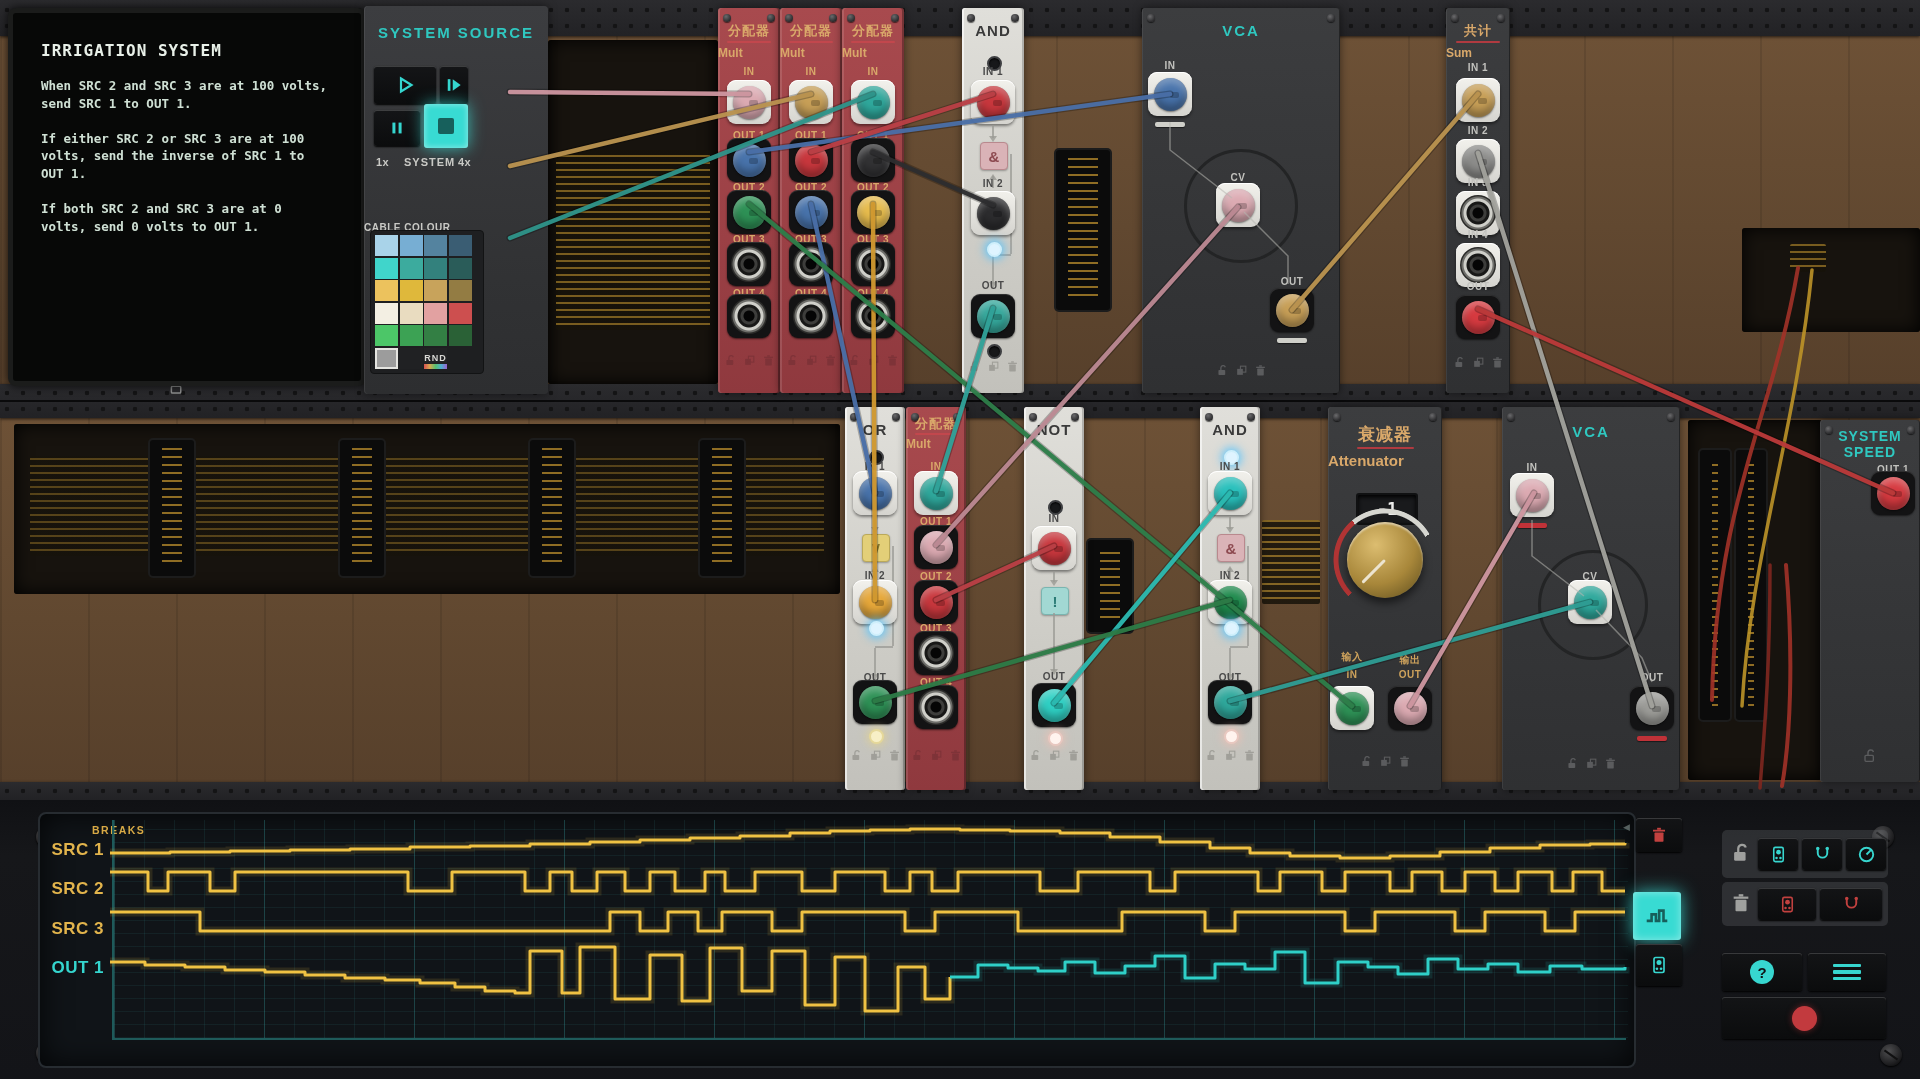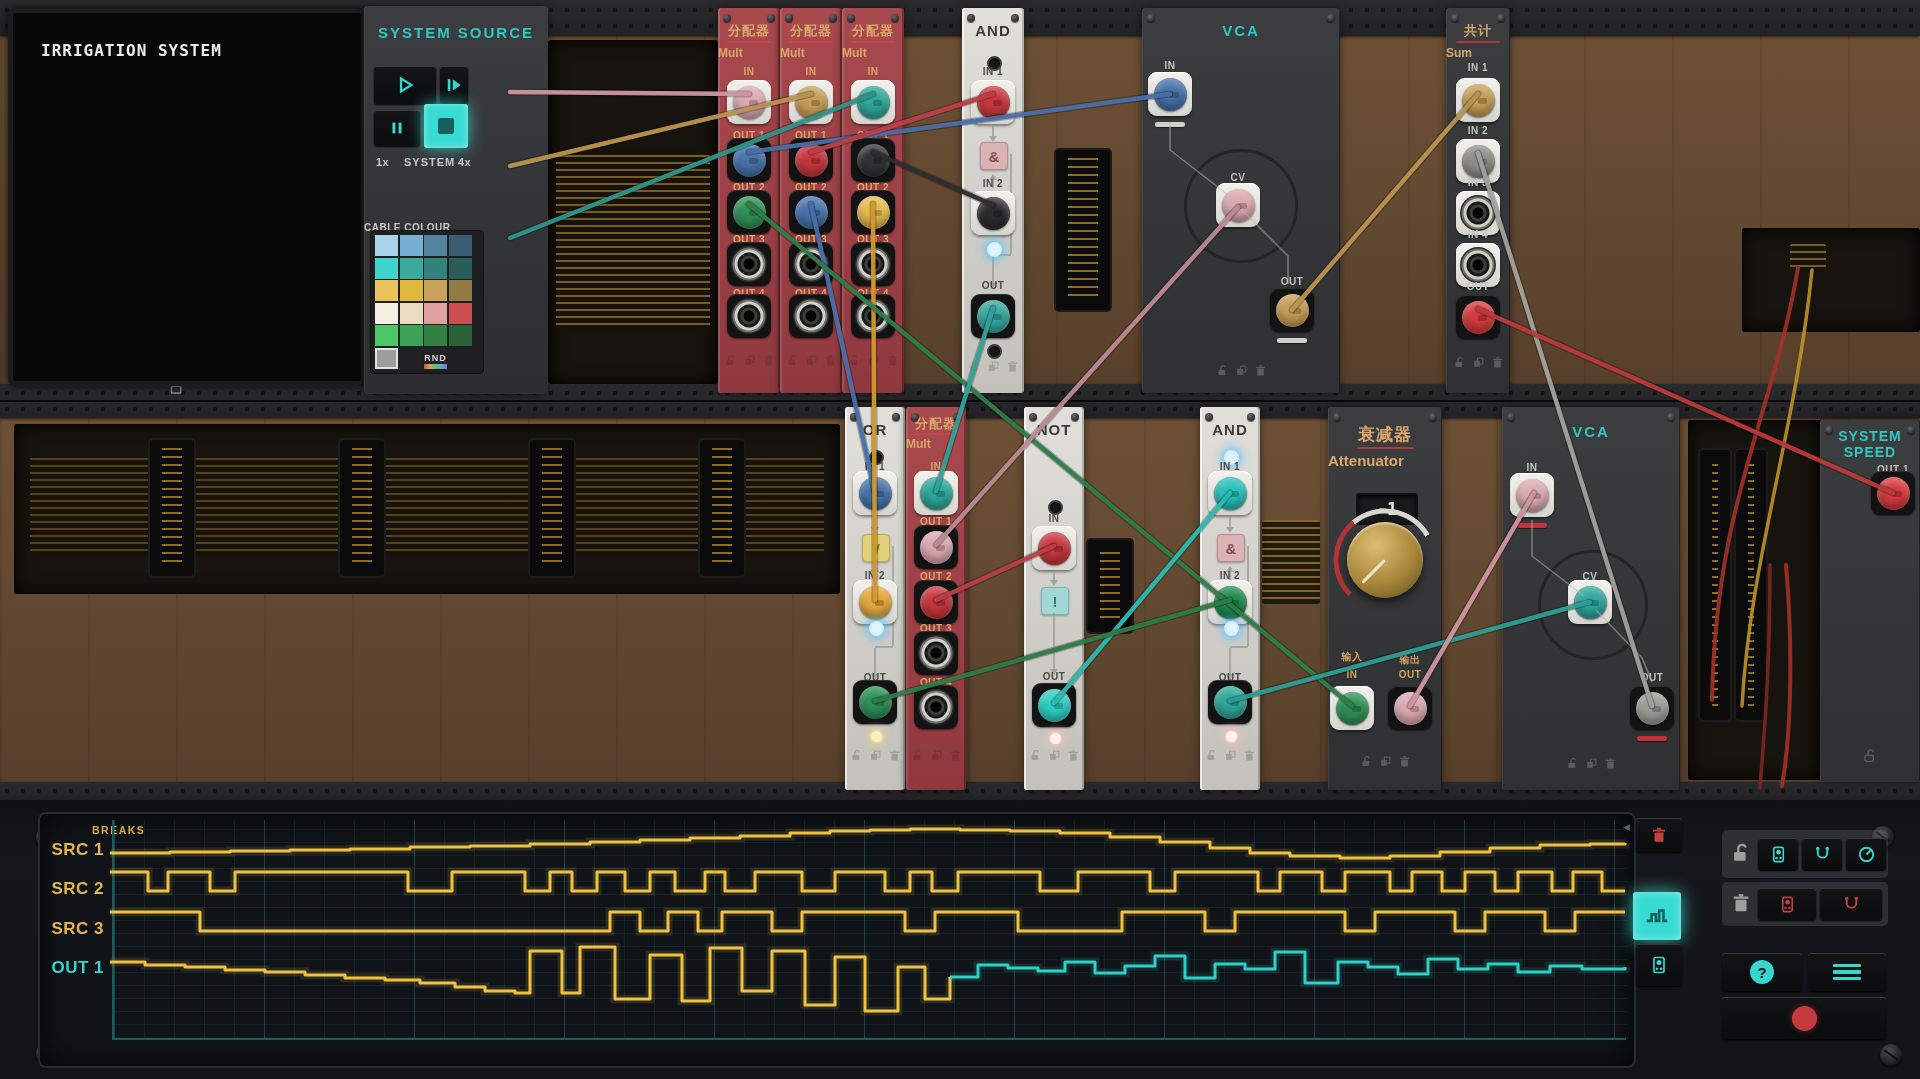--- a/index.html
+++ b/index.html
@@ -244,20 +244,23 @@
 
 <svg class="lockico" style="left:168px;top:378px" width="18" height="18">
     <use href="#i-unlock"></use>
   </svg>
 <svg class="lockico" style="left:1512px;top:748px" width="18" height="18">
     <use href="#i-unlock"></use>
   </svg>
 
 <div class="terminal">
   <h1>IRRIGATION SYSTEM</h1>
+  <p>When SRC 2 and SRC 3 are at 100 volts, send SRC 1 to OUT 1.</p>
+  <p>If either SRC 2 or SRC 3 are at 100 volts, send the inverse of SRC 1 to OUT 1.</p>
+  <p>If both SRC 2 and SRC 3 are at 0 volts, send 0 volts to OUT 1.</p>
 </div>
 
 <div class="srcpanel">
   <div class="t-teal" style="top:18px">SYSTEM SOURCE</div>
   <div class="btn" style="left:10px;top:60px;width:62px;height:38px">
       <svg class="ic" style="width:24px;height:24px">
         <use href="#i-play"></use>
       </svg>
     </div>
   <div class="btn" style="left:76px;top:60px;width:28px;height:38px">

